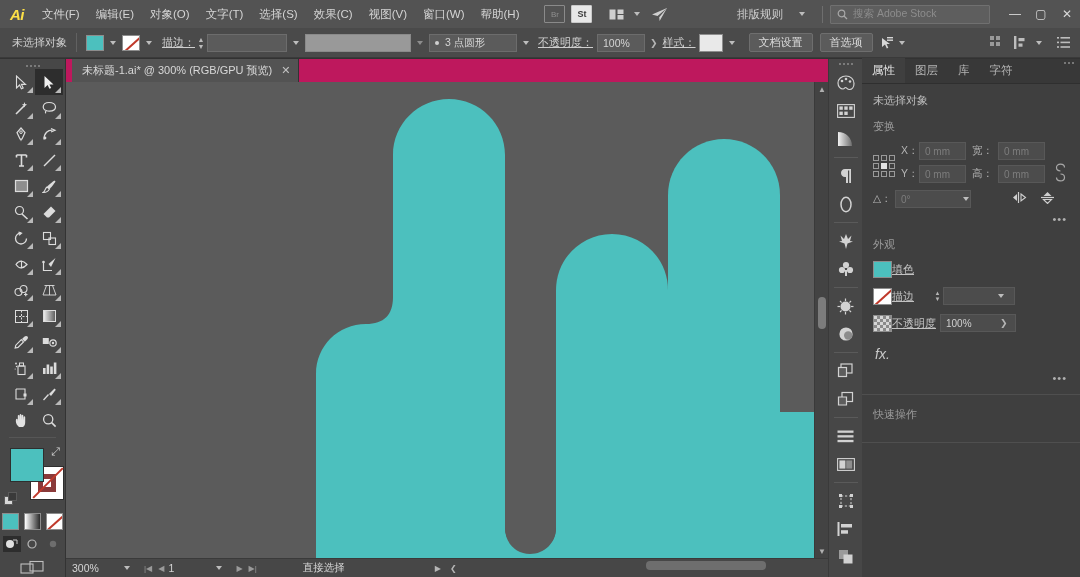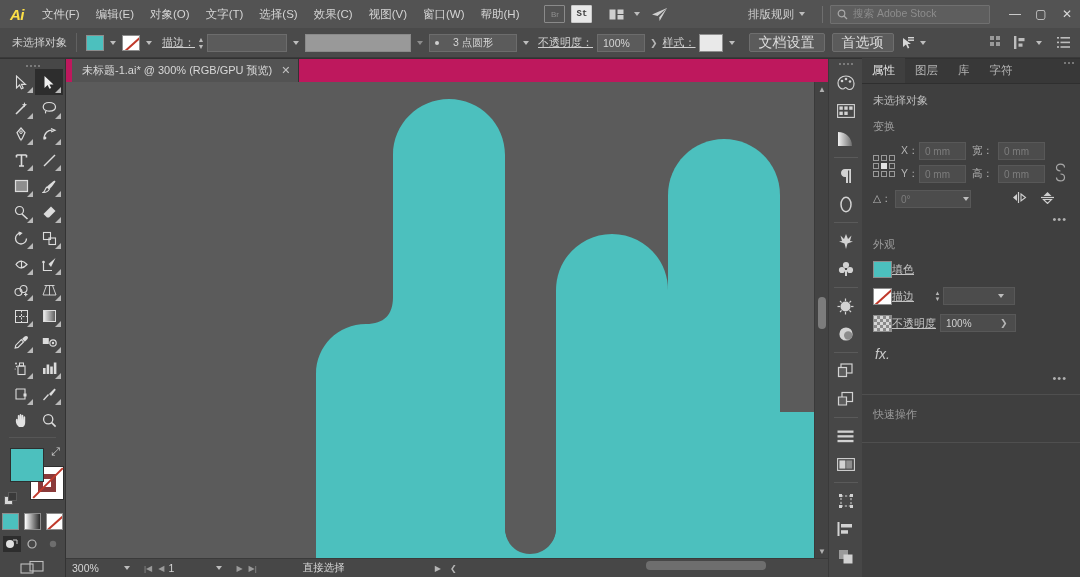--- a/index.html
+++ b/index.html
@@ -26,21 +26,21 @@
     white-space:nowrap; cursor:default;
   }
   .mb-spacer { flex:1; }
   .mb-icon {
     width:21px; height:18px; margin:0 3px; border:1px solid #8a8a8a;
     display:flex; align-items:center; justify-content:center;
     font-size:9px; color:#b9b9b9; border-radius:1px;
   }
   .mb-icon.plain { border:none; }
   .mb-arrange {
-    display:flex; align-items:center; gap:5px; color:#d0d0d0; font-size:11.5px;
+    display:flex; align-items:center; gap:16px; color:#d0d0d0; font-size:11.5px;
     padding:0 6px; margin-right:4px;
   }
   .mb-sep { width:1px; height:17px; background:#6e6e6e; margin:0 7px; }
   .mb-search {
     width:160px; height:19px; background:#5e5e5e; border:1px solid #707070;
     display:flex; align-items:center; gap:5px; padding:0 6px;
     color:#8d8d8d; font-size:10.5px; border-radius:1px;
   }
   .win-btns { display:flex; align-items:center; margin-left:12px; }
   .win-btn { width:26px; height:28px; display:flex; align-items:center;
@@ -68,29 +68,29 @@
     width:0; height:0; border-left:3.5px solid transparent; border-right:3.5px solid transparent;
     border-top:4px solid #bdbdbd; margin:0 6px;
   }
   .caret.sm { margin:0 4px; }
   .stroke-spin {
     width:12px; height:18px; display:flex; flex-direction:column;
     align-items:center; justify-content:center; color:#bbb; font-size:7px; line-height:7px;
   }
   .field {
     height:18px; background:#5b5b5b; border:1px solid #6c6c6c;
-    display:flex; align-items:center; padding:0 5px; color:#d4d4d4; font-size:10.5px;gap:8px;
+    display:flex; align-items:center; padding:0 5px; color:#d4d4d4; font-size:10.5px;
   }
   .field.wide { width:80px; }
   .field.profile { width:106px; background:#999999; border-color:#8a8a8a; }
   .field.opac { width:48px; }
   .field.style-sw { width:24px; background:#e9e9e9; border:1px solid #8d8d8d; }
   .cb-btn {
     height:19px; padding:0 9px; background:#5b5b5b; border:1px solid #6e6e6e;
-    display:flex; align-items:center; color:#dcdcdc; font-size:14px; border-radius:2px;
+    display:flex; align-items:center; color:#dcdcdc; font-size:11px; border-radius:2px;
     margin-right:7px;
   }
   .arrow-right { color:#b4b4b4; font-size:9px; margin:0 5px; }
   .dot-round { width:4px; height:4px; border-radius:50%; background:#d0d0d0; margin-right:6px;}
   .cb-right { margin-left:auto; display:flex; align-items:center; padding-right:10px; gap:11px; }
   .gi { color:#b2b2b2; font-size:12px; display:flex; align-items:center; gap:2px; }
 
   
   .tabbar {
     position:absolute; left:66px; top:59px; width:1014px; height:23px;
@@ -301,21 +301,21 @@
     <div class="menu-item">对象(O)</div>
     <div class="menu-item">文字(T)</div>
     <div class="menu-item">选择(S)</div>
     <div class="menu-item">效果(C)</div>
     <div class="menu-item">视图(V)</div>
     <div class="menu-item">窗口(W)</div>
     <div class="menu-item">帮助(H)</div>
 
     <div style="width:14px"></div>
     <div class="mb-icon" style="color:#8f8f8f;font-size:8px;">Br</div>
-    <div class="mb-icon" style="background:#e8e8e8;color:#3a3a3a;font-weight:bold;font-size:9px;border-color:#c9c9c9;font-family:Liberation Mono, monospace;">St</div>
+    <div class="mb-icon" style="background:#e8e8e8;color:#3a3a3a;font-weight:bold;font-size:9px;border-color:#c9c9c9;">St</div>
     <div style="display:flex;align-items:center;margin-left:8px;">
       <span class="mb-icon plain">
         <svg width="15" height="11" viewBox="0 0 15 11">
             <rect x="0.5" y="0.5" width="6" height="10" fill="#cfcfcf"></rect>
             <rect x="8.5" y="0.5" width="6" height="4.5" fill="#cfcfcf"></rect>
             <rect x="8.5" y="6" width="6" height="4.5" fill="#cfcfcf"></rect>
           </svg>
       </span>
       <span class="caret sm"></span>
     </div>

